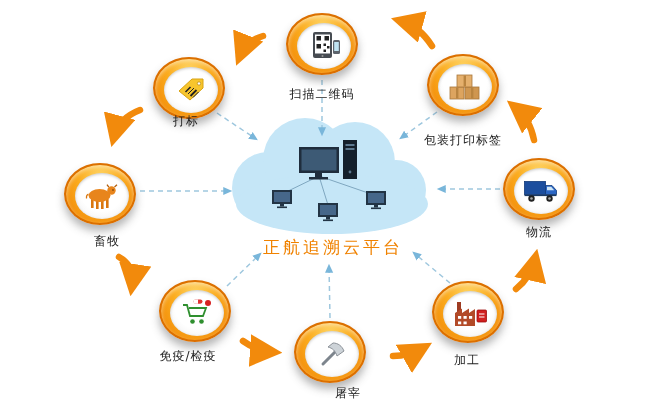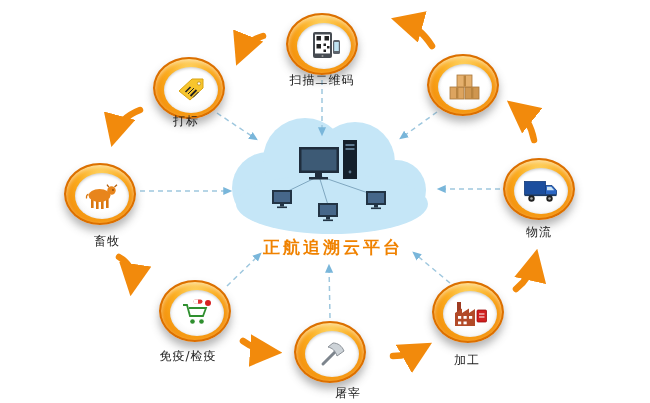--- a/index.html
+++ b/index.html
@@ -20,21 +20,21 @@
     background:radial-gradient(circle at 50% 35%, #ffffff 55%, #ececec 100%);
     box-shadow:inset 0 1px 3px rgba(0,0,0,.22);
     display:flex;align-items:center;justify-content:center;
   }
   .node-label{
     position:absolute;transform:translateX(-50%);z-index:4;
     font-size:12px;color:#1c1c1c;white-space:nowrap;letter-spacing:1px;
   }
   .title{
     position:absolute;transform:translateX(-50%);z-index:4;
-    font-size:17px;font-weight:bold;color:#f08200;letter-spacing:3px;white-space:nowrap;
+    font-size:17px;font-weight:normal;color:#f08200;letter-spacing:3px;white-space:nowrap;
   }
 </style>
 </head>
 <body>
 
 <div class="stage">
 
   <svg class="layer" viewBox="0 0 650 403">
     <defs>
       <marker id="mo" markerWidth="5" markerHeight="5" refX="3.4" refY="2.5" orient="auto">
@@ -128,40 +128,41 @@
             <rect x="21" y="15" width="2.5" height="2.5"></rect>
               <rect x="17.5" y="18.5" width="2.5" height="2.5"></rect>
           </g>
           <circle cx="16.5" cy="25" r="1" fill="#999"></circle>
           <rect x="27" y="9" width="7" height="14" rx="1.5" fill="#5d646c"></rect>
           <rect x="28.2" y="11" width="4.6" height="9" fill="#bfe3f2"></rect>
         </svg>
       </div>
     </div>
   </div>
-  <div class="node-label" style="left:322px;top:72px">扫描二维码</div>
+  <div class="node-label" style="left:322px;top:86px">扫描二维码</div>
 
   <div class="node" style="left:427px;top:54px">
     <div class="ring">
       <div class="inner">
         <svg width="36" height="30" viewBox="0 0 36 30">
           <g stroke="#a8773b" stroke-width="0.8">
             <rect x="3" y="15" width="14" height="12" fill="#dda45f"></rect>
             <rect x="18" y="15" width="14" height="12" fill="#cf9650"></rect>
             <rect x="10" y="3" width="15" height="12" fill="#e5b06d"></rect>
           </g>
           <g fill="#b98440">
             <rect x="9" y="15.5" width="2.4" height="11"></rect>
             <rect x="24" y="15.5" width="2.4" height="11"></rect>
             <rect x="16.6" y="3.5" width="2.4" height="11"></rect>
           </g>
         </svg>
       </div>
     </div>
   </div>
+  <div class="node-label" style="left:463px;top:132px">包装打印标签</div>
 
   <div class="node" style="left:503px;top:158px">
     <div class="ring">
       <div class="inner">
         <svg width="36" height="30" viewBox="0 0 36 30">
           <rect x="1.5" y="5.5" width="21" height="13" fill="#1c4e9e" stroke="#123a79" stroke-width="0.8"></rect>
           <path d="M22.5 9.5 h6.5 l4.5 5 v4 h-11 z" fill="#2b66c4" stroke="#123a79" stroke-width="0.8"></path>
           <path d="M24 10.8 h4.2 l3 3.4 h-7.2 z" fill="#cfe6f5"></path>
           <rect x="1.5" y="18.5" width="32" height="1.6" fill="#1a3a66"></rect>
           <circle cx="8.5" cy="22.5" r="3.2" fill="#222"></circle>

